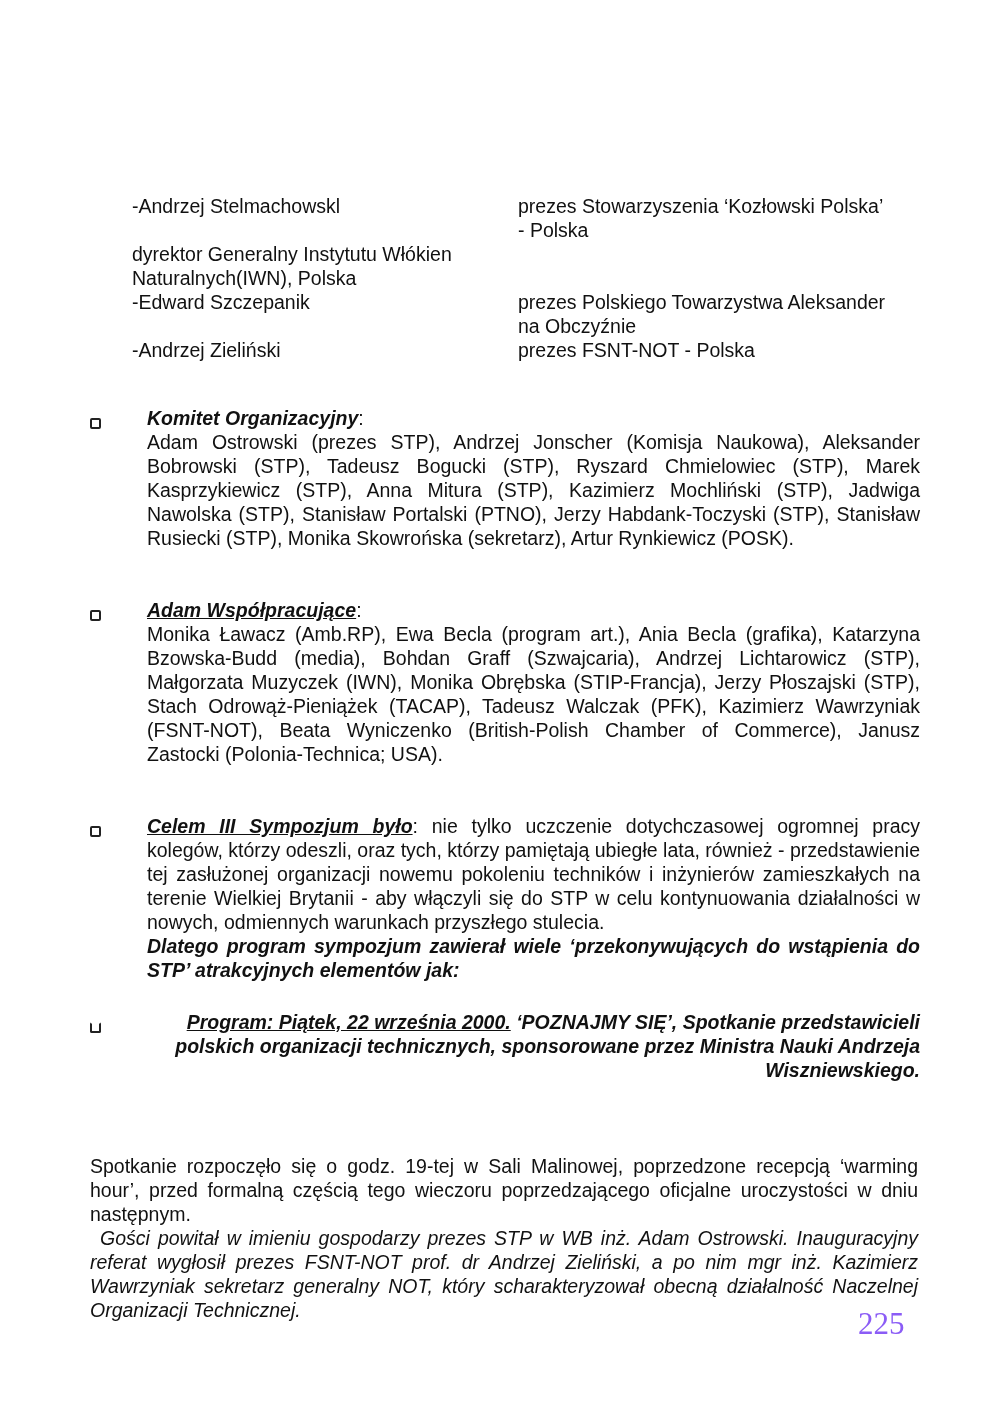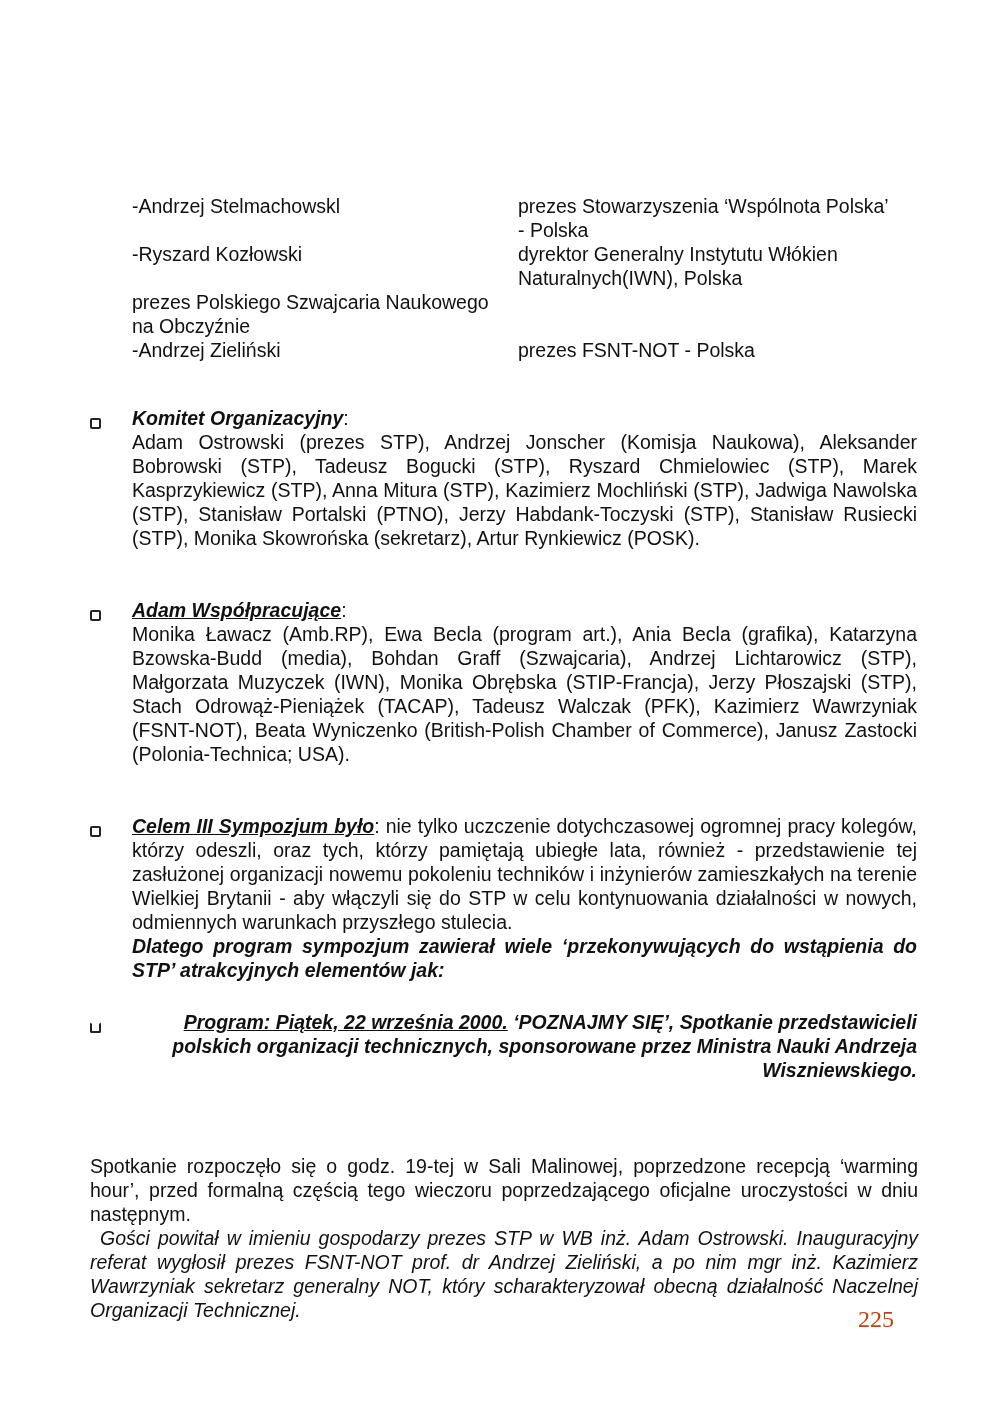--- a/index.html
+++ b/index.html
@@ -6,51 +6,51 @@
     body { width: 1000px; height: 1420px; position: relative; overflow: hidden;
       font-family: "Liberation Sans", sans-serif; color: #111111; font-size: 19.5px; }
     .page { position: absolute; left: 0; top: 0; width: 1000px; height: 1420px; }
 
     .people { position: absolute; left: 132px; top: 194px; width: 760px; }
     .people-row { display: flex; line-height: 24px; }
     .people-name { width: 386px; flex: none; }
     .people-role { width: 370px; }
 
     .bullet-block { position: absolute; left: 90px; width: 830px; }
-    .bullet-row { display: flex; }
+    .bullet-row { display: flex; gap: 15px; }
     .bullet-box { width: 42px; flex: none; padding-top: 5px; }
     .bullet-box span { display: inline-block; width: 11px; height: 11px; border: 2px solid #222;
       border-radius: 2px; box-sizing: border-box; }
     .bullet-box span.open-top { border-top-color: transparent; }
     .bullet-content { width: 785px; line-height: 24px; text-align: justify; }
     .heading-bi { font-weight: bold; font-style: italic; }
     .underline { text-decoration: underline; }
 
     .body-block { position: absolute; left: 90px; width: 828px; line-height: 24px; text-align: justify; }
     .indent { text-indent: 10px; font-style: italic; }
     .page-number { position: absolute; left: 858px; top: 1306px;
-      font-family: "Liberation Serif", serif; font-size: 24px; color: #c2410c; }
+      font-family: "Liberation Serif", serif; font-size: 31px; color: #8b5cf6; }
     p { margin: 0; }
   </style>
 </head>
 <body>
 
 <div class="page">
 
   <div class="people">
     <div class="people-row">
       <div class="people-name">-Andrzej Stelmachowskl</div>
-      <div class="people-role">prezes Stowarzyszenia ‘Wspólnota Polska’ - Polska</div>
+      <div class="people-role">prezes Stowarzyszenia ‘Kozłowski Polska’ - Polska</div>
     </div>
     <div class="people-row">
-      <div class="people-name">-Ryszard Kozłowski</div>
       <div class="people-role">dyrektor Generalny Instytutu Włókien Naturalnych(IWN), Polska</div>
     </div>
     <div class="people-row">
-      <div class="people-role">prezes Polskiego Szwajcaria Naukowego na Obczyźnie</div>
+      <div class="people-name">-Edward Szczepanik</div>
+      <div class="people-role">prezes Polskiego Towarzystwa Aleksander na Obczyźnie</div>
     </div>
     <div class="people-row">
       <div class="people-name">-Andrzej Zieliński</div>
       <div class="people-role">prezes FSNT-NOT - Polska</div>
     </div>
   </div>
 
   <div class="bullet-block" style="top:406px;">
     <div class="bullet-row">
       <div class="bullet-box"><span></span></div>

